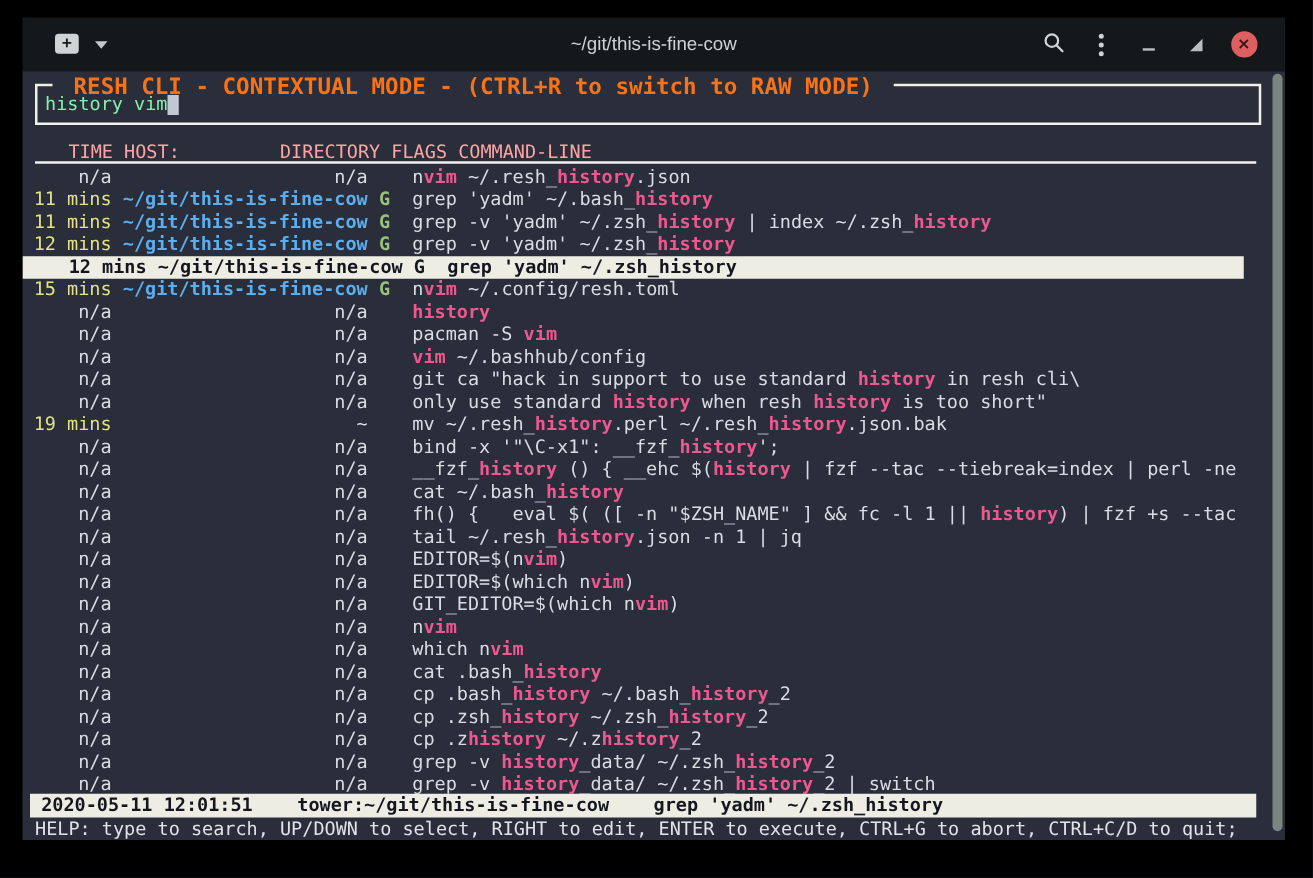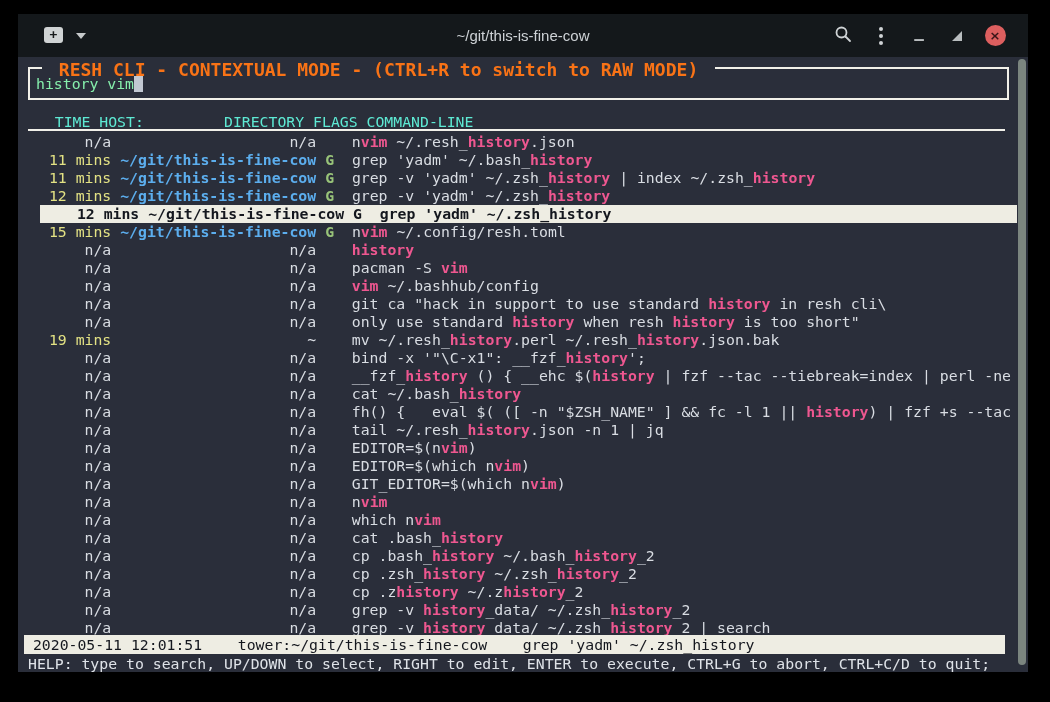--- a/index.html
+++ b/index.html
@@ -54,35 +54,35 @@
   .search-box{position:absolute;left:10px;top:10px;width:981px;height:33px;
     border:2px solid var(--box-border);}
   .search-legend{position:absolute;left:12px;top:-10px;background:var(--term-bg);
     padding:0 6px;color:#f97316;font-size:18px;white-space:pre;font-weight:bold;}
   .search-line{position:absolute;left:6px;top:6px;white-space:pre;
     color:#86efac;}
   .cursor-block{display:inline-block;width:9px;height:16px;background:#c2c8d2;
     vertical-align:text-bottom;}
 
   .table-header{position:absolute;left:10px;top:56px;width:977px;height:18px;
-    line-height:18px;white-space:pre;color:#5eead4;
+    line-height:18px;white-space:pre;color:#fca5a5;
     border-bottom:2px solid var(--box-border);}
-  .rows{position:absolute;left:22px;top:76px;width:985px;overflow:hidden;}
+  .rows{position:absolute;left:0;top:76px;width:985px;overflow:hidden;}
   .row{height:18px;line-height:18px;white-space:pre;}
   .seg-p{color:var(--fg);}
   .seg-t{color:var(--yellow);}
   .seg-d{color:var(--blue);font-weight:bold;}
   .seg-g{color:var(--green);font-weight:bold;}
   .seg-m{color:var(--pink);font-weight:bold;}
   .row.selected{background:var(--sel-bg);margin-left:-4px;padding-left:4px;
     width:981px;font-weight:bold;}
   .row.selected span{color:var(--sel-fg) !important;padding-left:28px;}
 
   .status-bar{position:absolute;left:6px;top:578px;width:981px;height:19px;
-    background:var(--sel-bg);color:var(--sel-fg);font-weight:normal;
+    background:var(--sel-bg);color:var(--sel-fg);font-weight:bold;
     line-height:19px;white-space:pre;}
   .help-line{position:absolute;left:10px;top:598px;height:18px;
     line-height:18px;white-space:pre;color:#dfe3e8;}
 
   .scrollbar-thumb{position:absolute;left:1000px;top:2px;width:8px;
     height:606px;background:#7b857f;border-radius:4px;}
 </style>
 </head>
 <body>
 
@@ -150,21 +150,21 @@
         <div class="row"><span class="seg-p">     n/a                    n/a    </span><span class="seg-p">EDITOR=$(n</span><span class="seg-m">vim</span><span class="seg-p">)</span></div>
         <div class="row"><span class="seg-p">     n/a                    n/a    </span><span class="seg-p">EDITOR=$(which n</span><span class="seg-m">vim</span><span class="seg-p">)</span></div>
         <div class="row"><span class="seg-p">     n/a                    n/a    </span><span class="seg-p">GIT_EDITOR=$(which n</span><span class="seg-m">vim</span><span class="seg-p">)</span></div>
         <div class="row"><span class="seg-p">     n/a                    n/a    </span><span class="seg-p">n</span><span class="seg-m">vim</span></div>
         <div class="row"><span class="seg-p">     n/a                    n/a    </span><span class="seg-p">which n</span><span class="seg-m">vim</span></div>
         <div class="row"><span class="seg-p">     n/a                    n/a    </span><span class="seg-p">cat .bash_</span><span class="seg-m">history</span></div>
         <div class="row"><span class="seg-p">     n/a                    n/a    </span><span class="seg-p">cp .bash_</span><span class="seg-m">history</span><span class="seg-p"> ~/.bash_</span><span class="seg-m">history</span><span class="seg-p">_2</span></div>
         <div class="row"><span class="seg-p">     n/a                    n/a    </span><span class="seg-p">cp .zsh_</span><span class="seg-m">history</span><span class="seg-p"> ~/.zsh_</span><span class="seg-m">history</span><span class="seg-p">_2</span></div>
         <div class="row"><span class="seg-p">     n/a                    n/a    </span><span class="seg-p">cp .z</span><span class="seg-m">history</span><span class="seg-p"> ~/.z</span><span class="seg-m">history</span><span class="seg-p">_2</span></div>
         <div class="row"><span class="seg-p">     n/a                    n/a    </span><span class="seg-p">grep -v </span><span class="seg-m">history</span><span class="seg-p">_data/ ~/.zsh_</span><span class="seg-m">history</span><span class="seg-p">_2</span></div>
-        <div class="row"><span class="seg-p">     n/a                    n/a    </span><span class="seg-p">grep -v </span><span class="seg-m">history</span><span class="seg-p">_data/ ~/.zsh_</span><span class="seg-m">history</span><span class="seg-p">_2 | search</span></div>
+        <div class="row"><span class="seg-p">     n/a                    n/a    </span><span class="seg-p">grep -v </span><span class="seg-m">history</span><span class="seg-p">_data/ ~/.zsh_</span><span class="seg-m">history</span><span class="seg-p">_2 | switch</span></div>
       </div>
 
     <div class="status-bar"> 2020-05-11 12:01:51    tower:~/git/this-is-fine-cow    grep 'yadm' ~/.zsh_history</div>
 
     <div class="help-line">HELP: type to search, UP/DOWN to select, RIGHT to edit, ENTER to execute, CTRL+G to abort, CTRL+C/D to quit;</div>
 
     <div class="scrollbar-thumb"></div>
   </div>
 </div>
 

